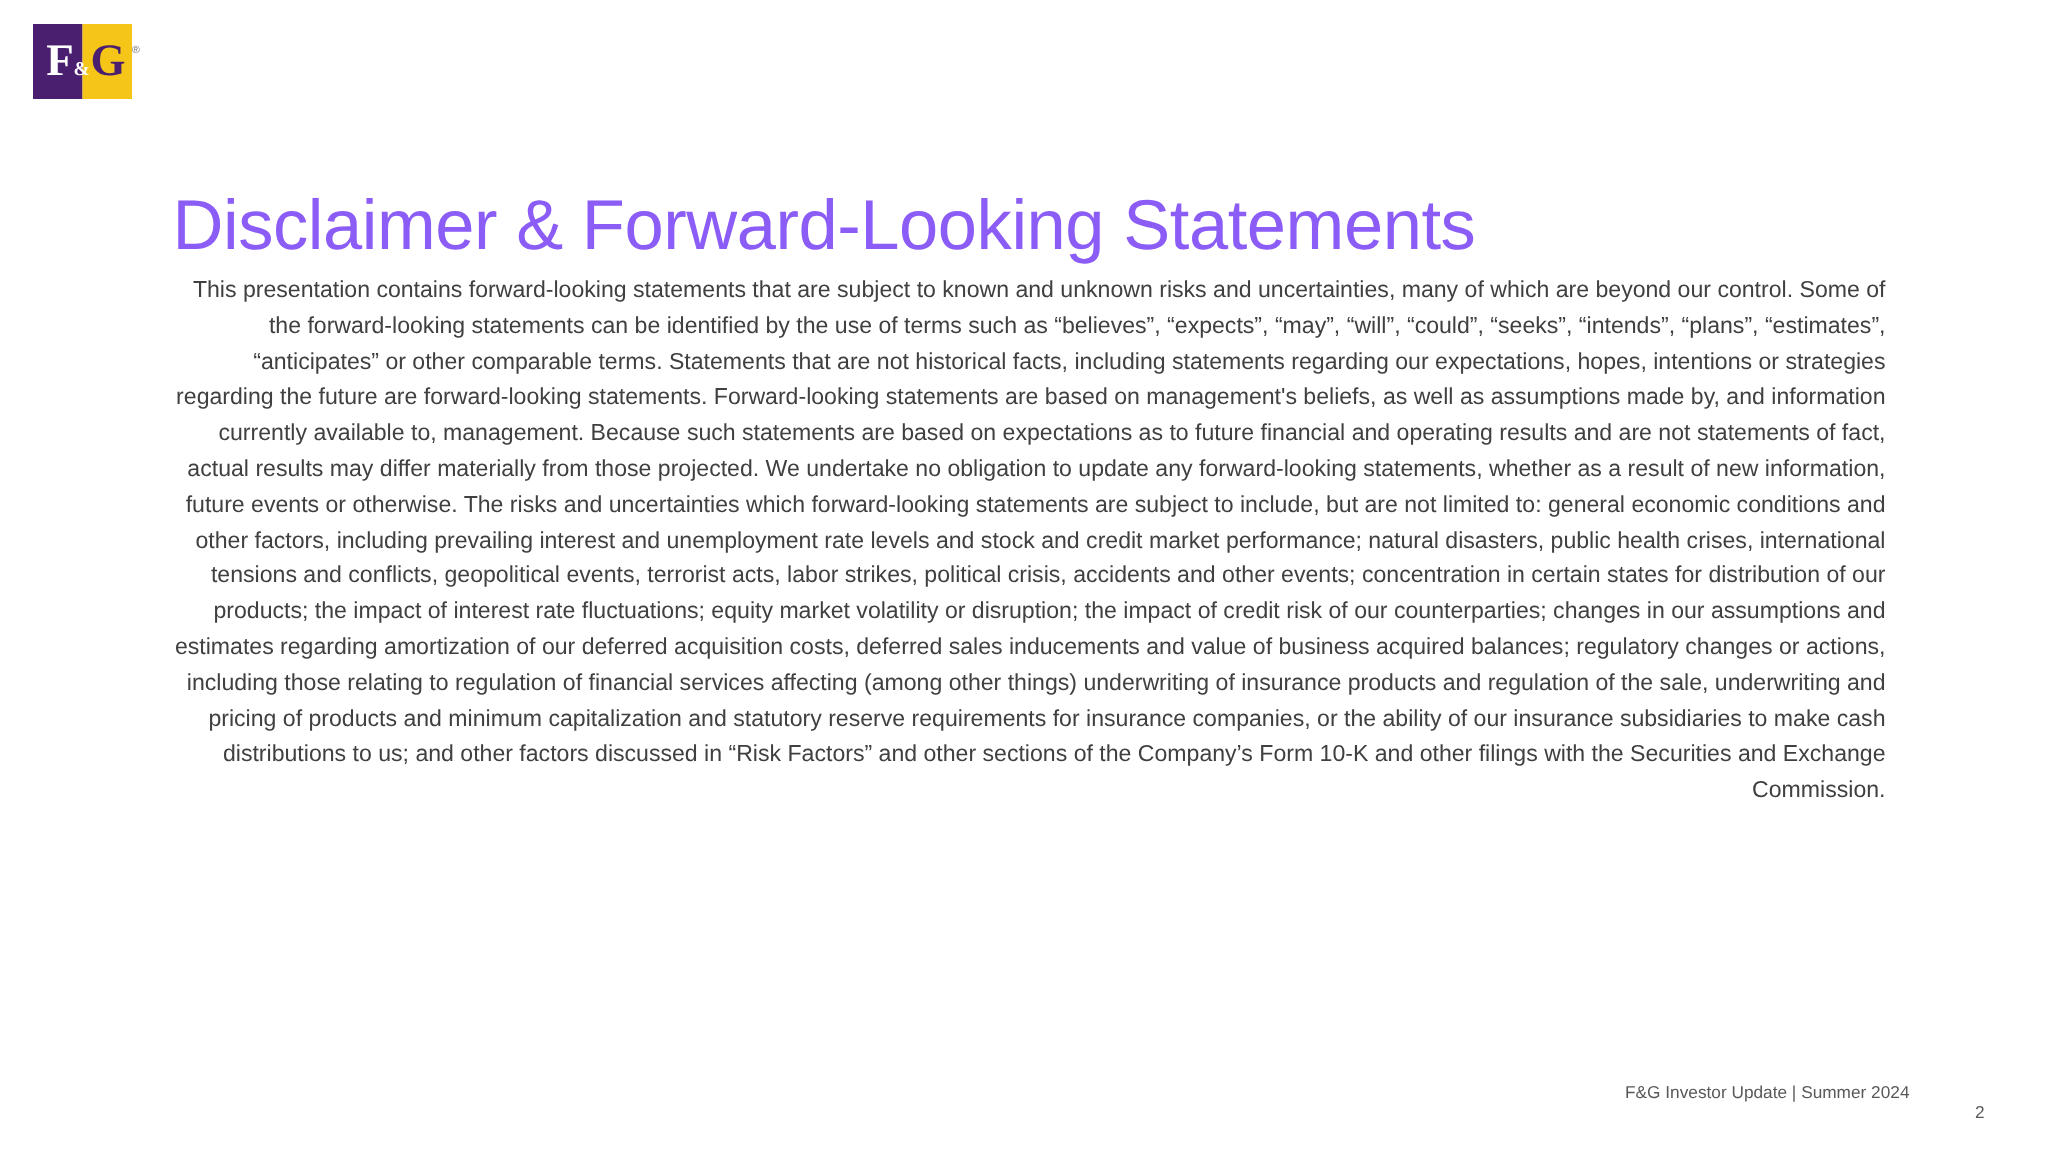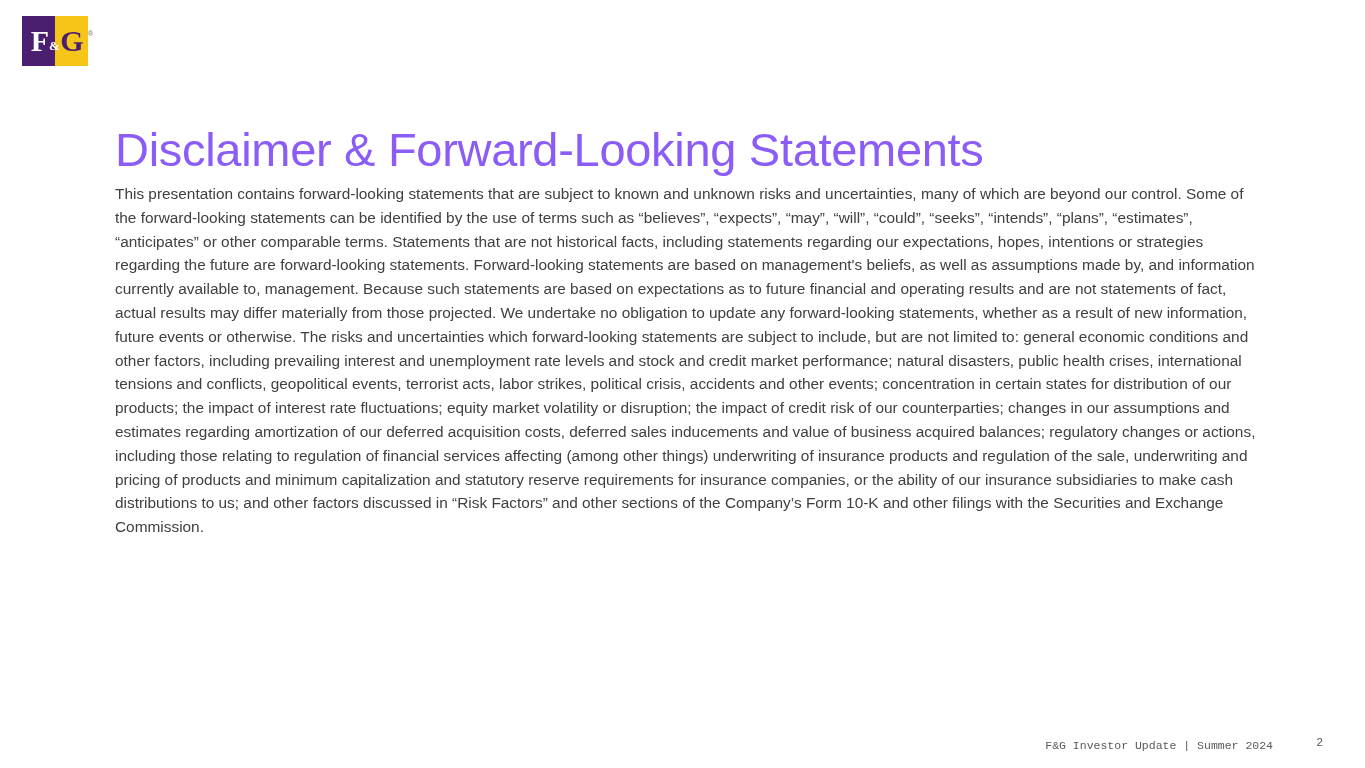--- a/index.html
+++ b/index.html
@@ -96,32 +96,32 @@
 
   
   .body-text {
     position: absolute;
     left: 115px;
     top: 182px;
     width: 1142px;
     font-size: 15.4px;
     line-height: 23.8px;
     color: #404040;
-    text-align: left;
+    text-align: right;
     font-family: "Liberation Sans", sans-serif;
   }
 
   
   .footer-note {
     position: absolute;
     right: 92px;
-    bottom: 16px;
+    bottom: 33px;
     font-size: 11.5px;
     color: #595959;
-    font-family: Liberation Mono, monospace;
+    font-family: Liberation Sans, sans-serif;
     white-space: nowrap;
     text-align: center;
   }
   .page-number {
     position: absolute;
     right: 42px;
     bottom: 20px;
     font-size: 11.5px;
     color: #595959;
     font-family: "Liberation Sans", sans-serif;

